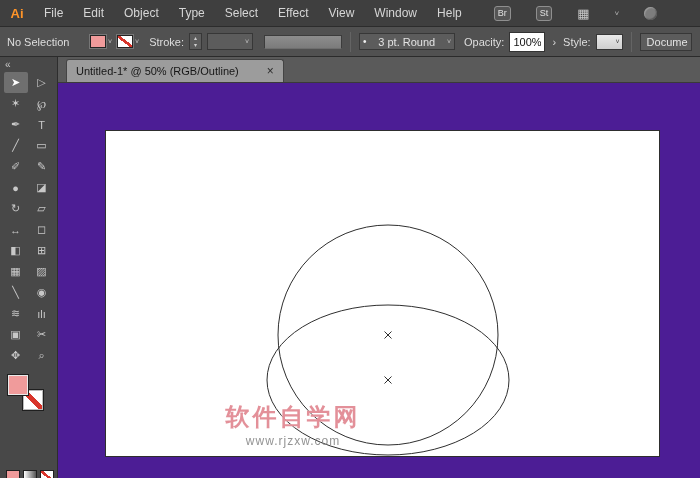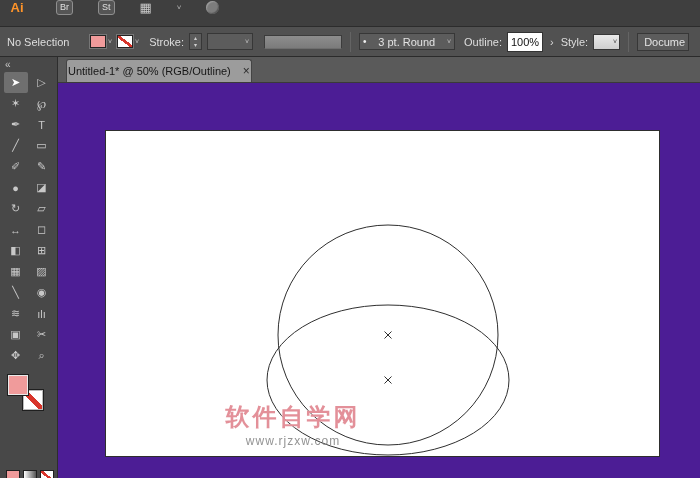--- a/index.html
+++ b/index.html
@@ -1,20 +1,20 @@
 <!DOCTYPE html>
 <html><head>
 <meta charset="utf-8">
 <style>
   * { margin:0; padding:0; box-sizing:border-box; }
   body { font-family:"Liberation Sans", sans-serif; }
   .app { position:relative; width:700px; height:478px; background:#4f4f4f; overflow:hidden; user-select:none; }
 
   
-  .menu-bar { height:27px; background:#3f3f3f; border-bottom:1px solid #2c2c2c; display:flex; align-items:flex-start; color:#d6d6d6; font-size:12px; }
+  .menu-bar { height:27px; background:#3f3f3f; border-bottom:1px solid #2c2c2c; display:flex; align-items:center; color:#d6d6d6; font-size:12px; }
   .logo { width:34px; text-align:center; color:#ff9429; font-weight:bold; font-size:13px; }
   .menu-items { display:flex; align-items:center; }
   .menu-item { padding:0 10px; cursor:default; }
   .menu-right { display:flex; align-items:center; gap:25px; margin-left:22px; }
   .badge { border:1px solid #8f8f8f; border-radius:3px; background:#555; color:#e0e0e0; font-size:9px; padding:1px 3px; line-height:11px; }
   .grid-ic { color:#c9c9c9; font-size:13px; line-height:13px; }
   .tiny-chev { color:#b5b5b5; font-size:8px; }
   .share-ic { width:13px; height:13px; border-radius:50%; background:#7d7d7d; box-shadow: inset 1px 1px 1px #9c9c9c, inset -1px -1px 1px #565656; display:inline-block; }
 
   
@@ -46,38 +46,49 @@
   .tb-swatches { position:relative; height:46px; margin:8px 0 0 7px; }
   .fill-swatch { position:absolute; left:0; top:0; width:22px; height:22px; border:1px solid #1f1f1f; box-shadow:inset 0 0 0 1px #e9e9e9; z-index:2; }
   .stroke-swatch { position:absolute; left:15px; top:15px; width:22px; height:22px; border:1px solid #1f1f1f; box-shadow:inset 0 0 0 1px #bbb; z-index:1; }
   .mini-swatches { position:absolute; bottom:-4px; left:6px; display:flex; gap:3px; }
   .mini { width:14px; height:12px; border:1px solid #202020; }
   .mini-grad { background:linear-gradient(90deg,#fff,#555); }
 
   
   .doc-area { flex:1; display:flex; flex-direction:column; min-width:0; }
   .tab-strip { height:26px; background:#5a5a5a; border-bottom:1px solid #3a3a3a; display:flex; align-items:flex-end; }
-  .tab { height:23px; margin-left:8px; background:#9c9c9c; color:#161616; font-size:11px; display:flex; align-items:center; gap:12px; padding:0 1px; border-radius:3px 3px 0 0; border:1px solid #444; border-bottom:none; }
+  .tab { height:23px; margin-left:8px; background:#9c9c9c; color:#161616; font-size:11px; display:flex; align-items:center; gap:28px; padding:0 9px; border-radius:3px 3px 0 0; border:1px solid #444; border-bottom:none; }
   .tab-close { color:#2c2c2c; font-size:12px; line-height:12px; cursor:default; }
 
   .canvas { position:relative; flex:1; background:#4c1d95; overflow:hidden; }
   .artboard { position:absolute; left:47px; top:47px; width:555px; height:327px; background:#ffffff; border:1px solid #2e2e2e; }
   .shapes-svg { position:absolute; left:0; top:0; }
   .shapes-svg circle, .shapes-svg ellipse, .shapes-svg path { fill:none; stroke:#2f2f2f; stroke-width:1; }
   .watermark { position:absolute; left:145px; top:318px; width:180px; text-align:center; pointer-events:none; }
   .wm-title { font-size:24px; font-weight:bold; letter-spacing:3px; color:rgba(222,125,135,0.85); text-shadow:0 0 1px rgba(255,255,255,0.9); }
   .wm-url { margin-top:1px; font-size:12px; letter-spacing:1px; color:rgba(135,135,135,0.9); }
 </style>
 </head>
 <body>
 
 <div class="app">
 
   <div class="menu-bar">
     <div class="logo">Ai</div>
+    <div class="menu-items">
+        <span class="menu-item">File</span>
+        <span class="menu-item">Edit</span>
+        <span class="menu-item">Object</span>
+        <span class="menu-item">Type</span>
+        <span class="menu-item">Select</span>
+        <span class="menu-item">Effect</span>
+        <span class="menu-item">View</span>
+        <span class="menu-item">Window</span>
+        <span class="menu-item">Help</span>
+      </div>
     <div class="menu-right">
       <span class="badge">Br</span>
       <span class="badge">St</span>
       <span class="grid-ic">▦</span>
       <span class="tiny-chev">˅</span>
       <span class="share-ic"></span>
     </div>
   </div>
 
   <div class="control-bar">
@@ -99,21 +110,21 @@
       <span></span>
       <span class="chev">˅</span>
     </div>
     <div class="profile-bar" style="margin-left:6px;"></div>
     <div class="sep"></div>
     <div class="combo brush-combo">
       <span class="brush-dot">•</span>
       <span class="combo-label">3 pt. Round</span>
       <span class="chev">˅</span>
     </div>
-    <span style="margin-left:4px;">Outline:</span>
+    <span style="margin-left:4px;">Opacity:</span>
     <input class="opacity-input" readonly="" value="100%" style="">
     <span class="arrow-btn">›</span>
     <span>Style:</span>
     <div class="style-combo">
       <span class="chev" style="color:#444;">˅</span>
     </div>
     <div class="sep"></div>
     <div class="docsetup">Docume</div>
   </div>
 

